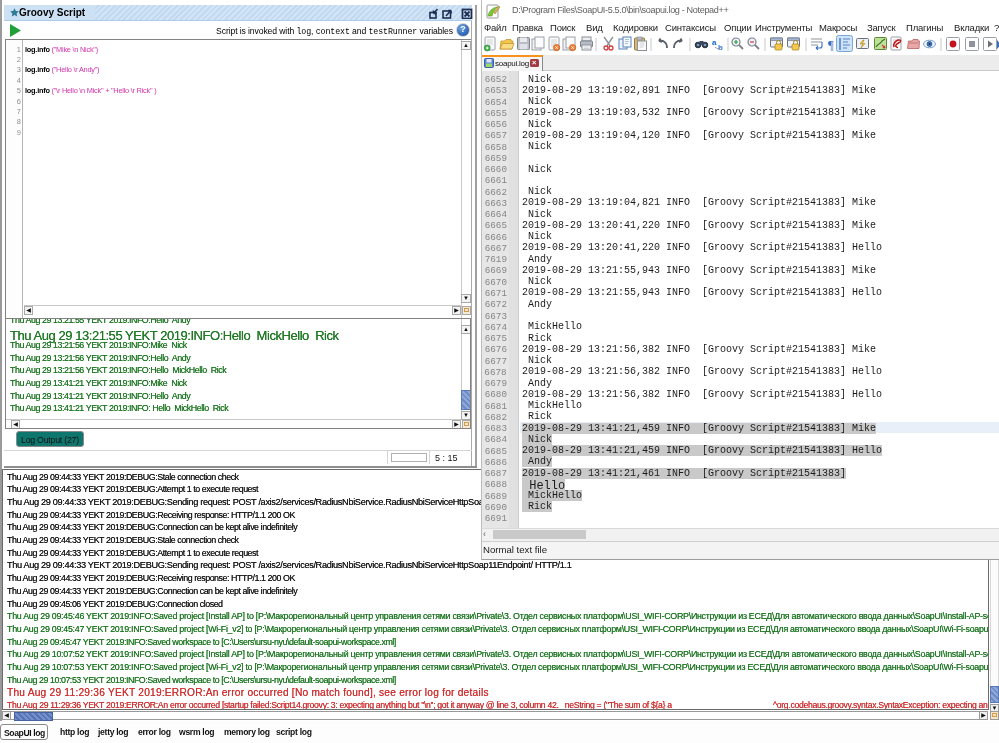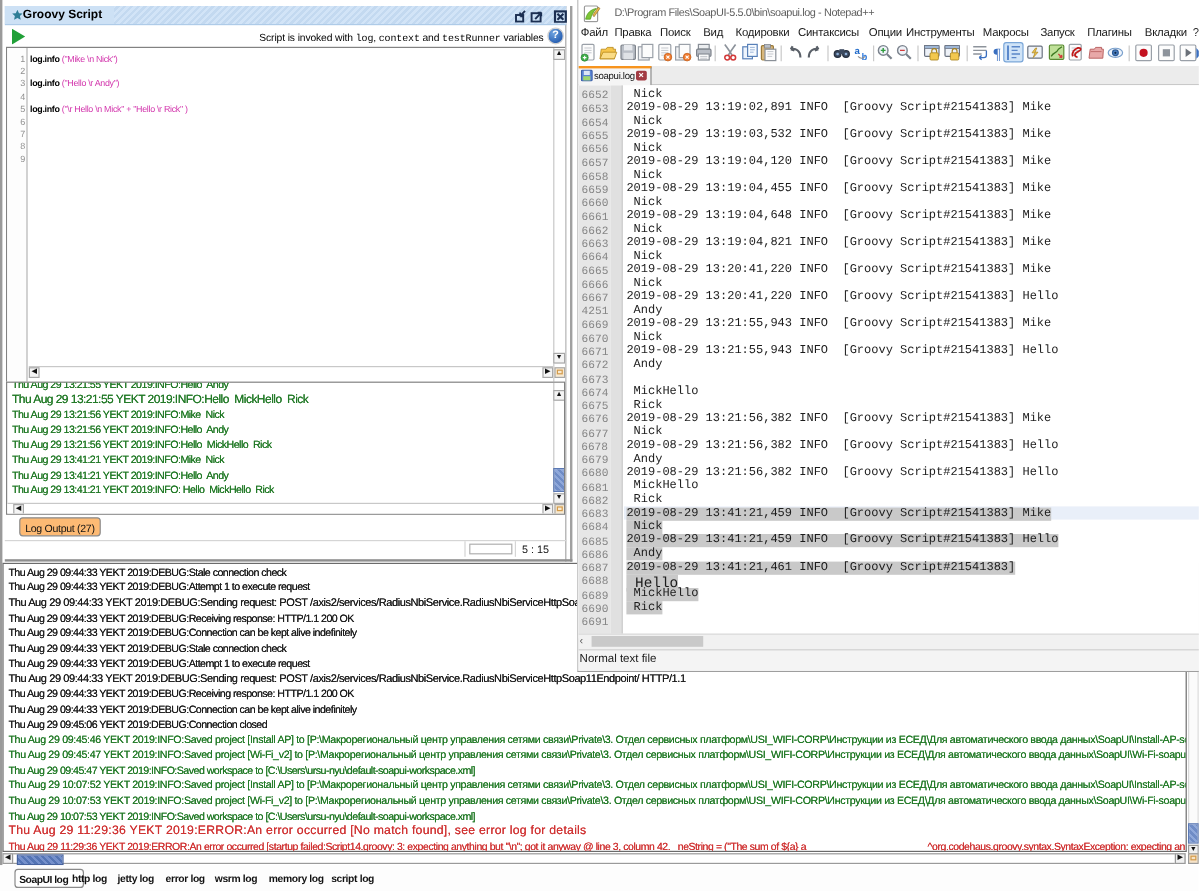--- a/index.html
+++ b/index.html
@@ -37,21 +37,21 @@
 <div class="abs" style="left:990px;top:686px;width:9px;height:17px;background:repeating-linear-gradient(45deg,#8fa8da 0 2px,#6f8cc6 2px 4px);border:1px solid #5b79b4;"></div>
 <div class="abs" style="left:990px;top:704px;width:9px;height:8px;background:#f0f0f0;border:1px solid #9a9a9a;font-size:6px;line-height:6px;text-align:center;color:#111;">▼</div>
 <div class="abs" style="left:2px;top:711px;width:986px;height:9px;background:#fff;border:1px solid #9a9a9a;"></div>
 <div class="abs" style="left:2px;top:711px;width:9px;height:9px;background:#f0f0f0;border:1px solid #9a9a9a;font-size:6px;line-height:7px;text-align:center;color:#111;">◀</div>
 <div class="abs" style="left:14px;top:711.5px;width:39px;height:9px;background:repeating-linear-gradient(45deg,#7590cb 0 2px,#5474b4 2px 4px);border:1px solid #47639f;"></div>
 <div class="abs" style="left:979px;top:711px;width:9px;height:9px;background:#f0f0f0;border:1px solid #9a9a9a;font-size:6px;line-height:7px;text-align:center;color:#111;">▶</div>
 <div class="abs" style="left:990px;top:711px;width:9px;height:9px;background:#f6e3c8;border:1px solid #9a9a9a;">
       <div class="abs" style="left:1px;top:1px;width:5px;height:4px;border:1px solid #d29a4a;"></div>
     </div>
 <div class="abs" style="left:0;top:721px;width:999px;height:22px;background:#fdfdfd;"></div>
-<div class="abs" style="left:12px;top:724px;height:16px;padding:3px 12px 0 3px;border:1px solid #8a8a8a;border-radius:3px;background:#fff;font-size:8.6px;font-weight:bold;letter-spacing:-0.4px;color:#111;">SoapUI log</div>
+<div class="abs" style="left:0;top:724px;height:16px;padding:3px 2px 0 3px;border:1px solid #8a8a8a;border-radius:3px;background:#fff;font-size:8.6px;font-weight:bold;letter-spacing:-0.4px;color:#111;">SoapUI log</div>
 <div class="abs" style="left:60px;top:727px;font-size:8.6px;font-weight:bold;letter-spacing:-0.3px;color:#111;">http log</div>
 <div class="abs" style="left:98px;top:727px;font-size:8.6px;font-weight:bold;letter-spacing:-0.3px;color:#111;">jetty log</div>
 <div class="abs" style="left:138px;top:727px;font-size:8.6px;font-weight:bold;letter-spacing:-0.3px;color:#111;">error log</div>
 <div class="abs" style="left:179px;top:727px;font-size:8.6px;font-weight:bold;letter-spacing:-0.3px;color:#111;">wsrm log</div>
 <div class="abs" style="left:224px;top:727px;font-size:8.6px;font-weight:bold;letter-spacing:-0.3px;color:#111;">memory log</div>
 <div class="abs" style="left:276px;top:727px;font-size:8.6px;font-weight:bold;letter-spacing:-0.3px;color:#111;">script log</div>
 <div class="abs" style="left:4px;top:5px;width:474px;height:463px;background:#fff;">
 <div class="abs" style="left:467px;top:0;width:1px;height:463px;background:#a9a9a9;"></div>
 <div class="abs" style="left:471px;top:0;width:2px;height:463px;background:#a0a0a0;"></div>
 <div class="abs" style="left:0;top:461px;width:473px;height:2px;background:#8f8f8f;"></div>
@@ -96,39 +96,39 @@
 <div class="abs" style="left:455px;top:254px;width:10px;height:9px;background:#f4f4f4;border:1px solid #a8a8a8;font-size:6px;line-height:7px;text-align:center;color:#111;">▼</div>
 <div class="abs" style="left:18px;top:265px;width:437px;height:10px;background:#fff;border-top:1px solid #c8c8c8;"></div>
 <div class="abs" style="left:18px;top:266px;width:9px;height:9px;background:#f4f4f4;border:1px solid #a8a8a8;font-size:6px;line-height:7px;text-align:center;color:#111;">◀</div>
 <div class="abs" style="left:446px;top:266px;width:9px;height:9px;background:#f4f4f4;border:1px solid #a8a8a8;font-size:6px;line-height:7px;text-align:center;color:#111;">▶</div>
 <div class="abs" style="left:456px;top:266px;width:9px;height:9px;background:#f8ead2;border:1px solid #a8a8a8;">
           <div class="abs" style="left:1px;top:1px;width:5px;height:4px;border:1px solid #d29a4a;"></div>
         </div>
 </div>
 <div class="abs" style="left:1px;top:313px;width:466px;height:111px;border:1px solid #828282;background:#fff;overflow:hidden;">
 <div class="abs" style="left:4px;top:-4.0px;white-space:pre;font-size:8.9px;letter-spacing:-0.45px;color:#227a27;text-shadow:0 0 0.35px currentColor;">Thu Aug 29 13:21:55 YEKT 2019:INFO:Hello  Andy</div>
-<div class="abs" style="left:4px;top:8.6px;white-space:pre;font-size:10px;letter-spacing:-0.45px;color:#227a27;text-shadow:0 0 0.35px currentColor;">Thu Aug 29 13:21:55 YEKT 2019:INFO:Hello  MickHello  Rick</div>
+<div class="abs" style="left:4px;top:8.6px;white-space:pre;font-size:13px;letter-spacing:-0.45px;color:#227a27;text-shadow:0 0 0.35px currentColor;">Thu Aug 29 13:21:55 YEKT 2019:INFO:Hello  MickHello  Rick</div>
 <div class="abs" style="left:4px;top:21.2px;white-space:pre;font-size:8.9px;letter-spacing:-0.45px;color:#227a27;text-shadow:0 0 0.35px currentColor;">Thu Aug 29 13:21:56 YEKT 2019:INFO:Mike  Nick</div>
 <div class="abs" style="left:4px;top:33.8px;white-space:pre;font-size:8.9px;letter-spacing:-0.45px;color:#227a27;text-shadow:0 0 0.35px currentColor;">Thu Aug 29 13:21:56 YEKT 2019:INFO:Hello  Andy</div>
 <div class="abs" style="left:4px;top:46.4px;white-space:pre;font-size:8.9px;letter-spacing:-0.45px;color:#227a27;text-shadow:0 0 0.35px currentColor;">Thu Aug 29 13:21:56 YEKT 2019:INFO:Hello  MickHello  Rick</div>
 <div class="abs" style="left:4px;top:59.0px;white-space:pre;font-size:8.9px;letter-spacing:-0.45px;color:#227a27;text-shadow:0 0 0.35px currentColor;">Thu Aug 29 13:41:21 YEKT 2019:INFO:Mike  Nick</div>
 <div class="abs" style="left:4px;top:71.6px;white-space:pre;font-size:8.9px;letter-spacing:-0.45px;color:#227a27;text-shadow:0 0 0.35px currentColor;">Thu Aug 29 13:41:21 YEKT 2019:INFO:Hello  Andy</div>
 <div class="abs" style="left:4px;top:84.2px;white-space:pre;font-size:8.9px;letter-spacing:-0.45px;color:#227a27;text-shadow:0 0 0.35px currentColor;">Thu Aug 29 13:41:21 YEKT 2019:INFO: Hello  MickHello  Rick</div>
 <div class="abs" style="left:455px;top:0;width:10px;height:99px;background:#fff;border-left:1px solid #c8c8c8;"></div>
 <div class="abs" style="left:455px;top:6px;width:10px;height:9px;background:#f4f4f4;border:1px solid #a8a8a8;font-size:6px;line-height:7px;text-align:center;color:#111;">▲</div>
 <div class="abs" style="left:455px;top:71px;width:10px;height:20px;background:repeating-linear-gradient(45deg,#8fa8da 0 2px,#6f8cc6 2px 4px);border:1px solid #5b79b4;"></div>
 <div class="abs" style="left:455px;top:92px;width:10px;height:9px;background:#f4f4f4;border:1px solid #a8a8a8;font-size:6px;line-height:7px;text-align:center;color:#111;">▼</div>
 <div class="abs" style="left:0px;top:100px;width:455px;height:10px;background:#fff;border-top:1px solid #c8c8c8;"></div>
 <div class="abs" style="left:5px;top:101px;width:9px;height:9px;background:#f4f4f4;border:1px solid #a8a8a8;font-size:6px;line-height:7px;text-align:center;color:#111;">◀</div>
 <div class="abs" style="left:446px;top:101px;width:9px;height:9px;background:#f4f4f4;border:1px solid #a8a8a8;font-size:6px;line-height:7px;text-align:center;color:#111;">▶</div>
 <div class="abs" style="left:456px;top:101px;width:9px;height:9px;background:#f8ead2;border:1px solid #a8a8a8;">
           <div class="abs" style="left:1px;top:1px;width:5px;height:4px;border:1px solid #d29a4a;"></div>
         </div>
 </div>
-<div class="abs" style="left:12px;top:426px;height:16px;padding:2.5px 4px 0 4px;border:1px solid #8a8a8a;border-radius:3px;background:#fdba74;font-size:8.8px;letter-spacing:-0.25px;color:#111;">Log Output (27)</div>
+<div class="abs" style="left:12px;top:426px;height:16px;padding:2.5px 4px 0 4px;border:1px solid #8a8a8a;border-radius:3px;background:#0f766e;font-size:8.8px;letter-spacing:-0.25px;color:#111;">Log Output (27)</div>
 <div class="abs" style="left:0;top:445px;width:468px;height:1px;background:#d5d5d5;"></div>
 <div class="abs" style="left:383px;top:446px;width:1px;height:13px;background:#d5d5d5;"></div>
 <div class="abs" style="left:425px;top:446px;width:1px;height:13px;background:#d5d5d5;"></div>
 <div class="abs" style="left:387px;top:448px;width:36px;height:9px;border:1px solid #b0b0b0;background:#fff;"></div>
 <div class="abs" style="left:431px;top:448px;font-size:9px;color:#111;">5 : 15</div>
 </div>
 <div class="abs" style="left:481px;top:0;width:608px;height:560px;background:#fff;border-left:1px solid #bdbdbd;border-bottom:1px solid #9e9e9e;overflow:hidden;">
 <svg class="abs" style="left:4px;top:4px;" width="15" height="15" viewBox="0 0 15 15">
         <rect x="1" y="1" width="11" height="13" rx="1" fill="#fff" stroke="#9a9a9a"></rect>
         <path d="M2,12 C3,7 6,4 11,3 C8,6 7,9 6,12 Z" fill="#7ec636" stroke="#4e9a1f" stroke-width="0.6"></path>
@@ -335,38 +335,36 @@
 <div class="abs mono" style="left:40px;top:25.0px;font-size:10px;white-space:pre;color:#1c1c1c;"> Nick</div>
 <div class="abs mono" style="left:2px;top:36.8px;width:23px;text-align:right;font-size:9.3px;color:#868686;">6655</div>
 <div class="abs mono" style="left:40px;top:36.3px;font-size:10px;white-space:pre;color:#1c1c1c;">2019-08-29 13:19:03,532 INFO  [Groovy Script#21541383] Mike</div>
 <div class="abs mono" style="left:2px;top:48.0px;width:23px;text-align:right;font-size:9.3px;color:#868686;">6656</div>
 <div class="abs mono" style="left:40px;top:47.5px;font-size:10px;white-space:pre;color:#1c1c1c;"> Nick</div>
 <div class="abs mono" style="left:2px;top:59.3px;width:23px;text-align:right;font-size:9.3px;color:#868686;">6657</div>
 <div class="abs mono" style="left:40px;top:58.8px;font-size:10px;white-space:pre;color:#1c1c1c;">2019-08-29 13:19:04,120 INFO  [Groovy Script#21541383] Mike</div>
 <div class="abs mono" style="left:2px;top:70.6px;width:23px;text-align:right;font-size:9.3px;color:#868686;">6658</div>
 <div class="abs mono" style="left:40px;top:70.1px;font-size:10px;white-space:pre;color:#1c1c1c;"> Nick</div>
 <div class="abs mono" style="left:2px;top:81.8px;width:23px;text-align:right;font-size:9.3px;color:#868686;">6659</div>
-<div class="abs mono" style="left:40px;top:81.3px;font-size:10px;white-space:pre;color:#1c1c1c;">2019-08-29 13:19:04,455 INFO  [Groovy Script#21541383] Mike</div>
 <div class="abs mono" style="left:2px;top:93.1px;width:23px;text-align:right;font-size:9.3px;color:#868686;">6660</div>
 <div class="abs mono" style="left:40px;top:92.6px;font-size:10px;white-space:pre;color:#1c1c1c;"> Nick</div>
 <div class="abs mono" style="left:2px;top:104.3px;width:23px;text-align:right;font-size:9.3px;color:#868686;">6661</div>
-<div class="abs mono" style="left:40px;top:103.8px;font-size:10px;white-space:pre;color:#1c1c1c;">2019-08-29 13:19:04,648 INFO  [Groovy Script#21541383] Mike</div>
 <div class="abs mono" style="left:2px;top:115.6px;width:23px;text-align:right;font-size:9.3px;color:#868686;">6662</div>
 <div class="abs mono" style="left:40px;top:115.1px;font-size:10px;white-space:pre;color:#1c1c1c;"> Nick</div>
 <div class="abs mono" style="left:2px;top:126.9px;width:23px;text-align:right;font-size:9.3px;color:#868686;">6663</div>
 <div class="abs mono" style="left:40px;top:126.4px;font-size:10px;white-space:pre;color:#1c1c1c;">2019-08-29 13:19:04,821 INFO  [Groovy Script#21541383] Mike</div>
 <div class="abs mono" style="left:2px;top:138.1px;width:23px;text-align:right;font-size:9.3px;color:#868686;">6664</div>
 <div class="abs mono" style="left:40px;top:137.6px;font-size:10px;white-space:pre;color:#1c1c1c;"> Nick</div>
 <div class="abs mono" style="left:2px;top:149.4px;width:23px;text-align:right;font-size:9.3px;color:#868686;">6665</div>
 <div class="abs mono" style="left:40px;top:148.9px;font-size:10px;white-space:pre;color:#1c1c1c;">2019-08-29 13:20:41,220 INFO  [Groovy Script#21541383] Mike</div>
 <div class="abs mono" style="left:2px;top:160.6px;width:23px;text-align:right;font-size:9.3px;color:#868686;">6666</div>
 <div class="abs mono" style="left:40px;top:160.1px;font-size:10px;white-space:pre;color:#1c1c1c;"> Nick</div>
 <div class="abs mono" style="left:2px;top:171.9px;width:23px;text-align:right;font-size:9.3px;color:#868686;">6667</div>
 <div class="abs mono" style="left:40px;top:171.4px;font-size:10px;white-space:pre;color:#1c1c1c;">2019-08-29 13:20:41,220 INFO  [Groovy Script#21541383] Hello</div>
-<div class="abs mono" style="left:2px;top:183.2px;width:23px;text-align:right;font-size:9.3px;color:#868686;">4251</div>
+<div class="abs mono" style="left:2px;top:183.2px;width:23px;text-align:right;font-size:9.3px;color:#868686;">7619</div>
 <div class="abs mono" style="left:40px;top:182.7px;font-size:10px;white-space:pre;color:#1c1c1c;"> Andy</div>
 <div class="abs mono" style="left:2px;top:194.4px;width:23px;text-align:right;font-size:9.3px;color:#868686;">6669</div>
 <div class="abs mono" style="left:40px;top:193.9px;font-size:10px;white-space:pre;color:#1c1c1c;">2019-08-29 13:21:55,943 INFO  [Groovy Script#21541383] Mike</div>
 <div class="abs mono" style="left:2px;top:205.7px;width:23px;text-align:right;font-size:9.3px;color:#868686;">6670</div>
 <div class="abs mono" style="left:40px;top:205.2px;font-size:10px;white-space:pre;color:#1c1c1c;"> Nick</div>
 <div class="abs mono" style="left:2px;top:216.9px;width:23px;text-align:right;font-size:9.3px;color:#868686;">6671</div>
 <div class="abs mono" style="left:40px;top:216.4px;font-size:10px;white-space:pre;color:#1c1c1c;">2019-08-29 13:21:55,943 INFO  [Groovy Script#21541383] Hello</div>
 <div class="abs mono" style="left:2px;top:228.2px;width:23px;text-align:right;font-size:9.3px;color:#868686;">6672</div>
 <div class="abs mono" style="left:40px;top:227.7px;font-size:10px;white-space:pre;color:#1c1c1c;"> Andy</div>
 <div class="abs mono" style="left:2px;top:239.5px;width:23px;text-align:right;font-size:9.3px;color:#868686;">6673</div>

